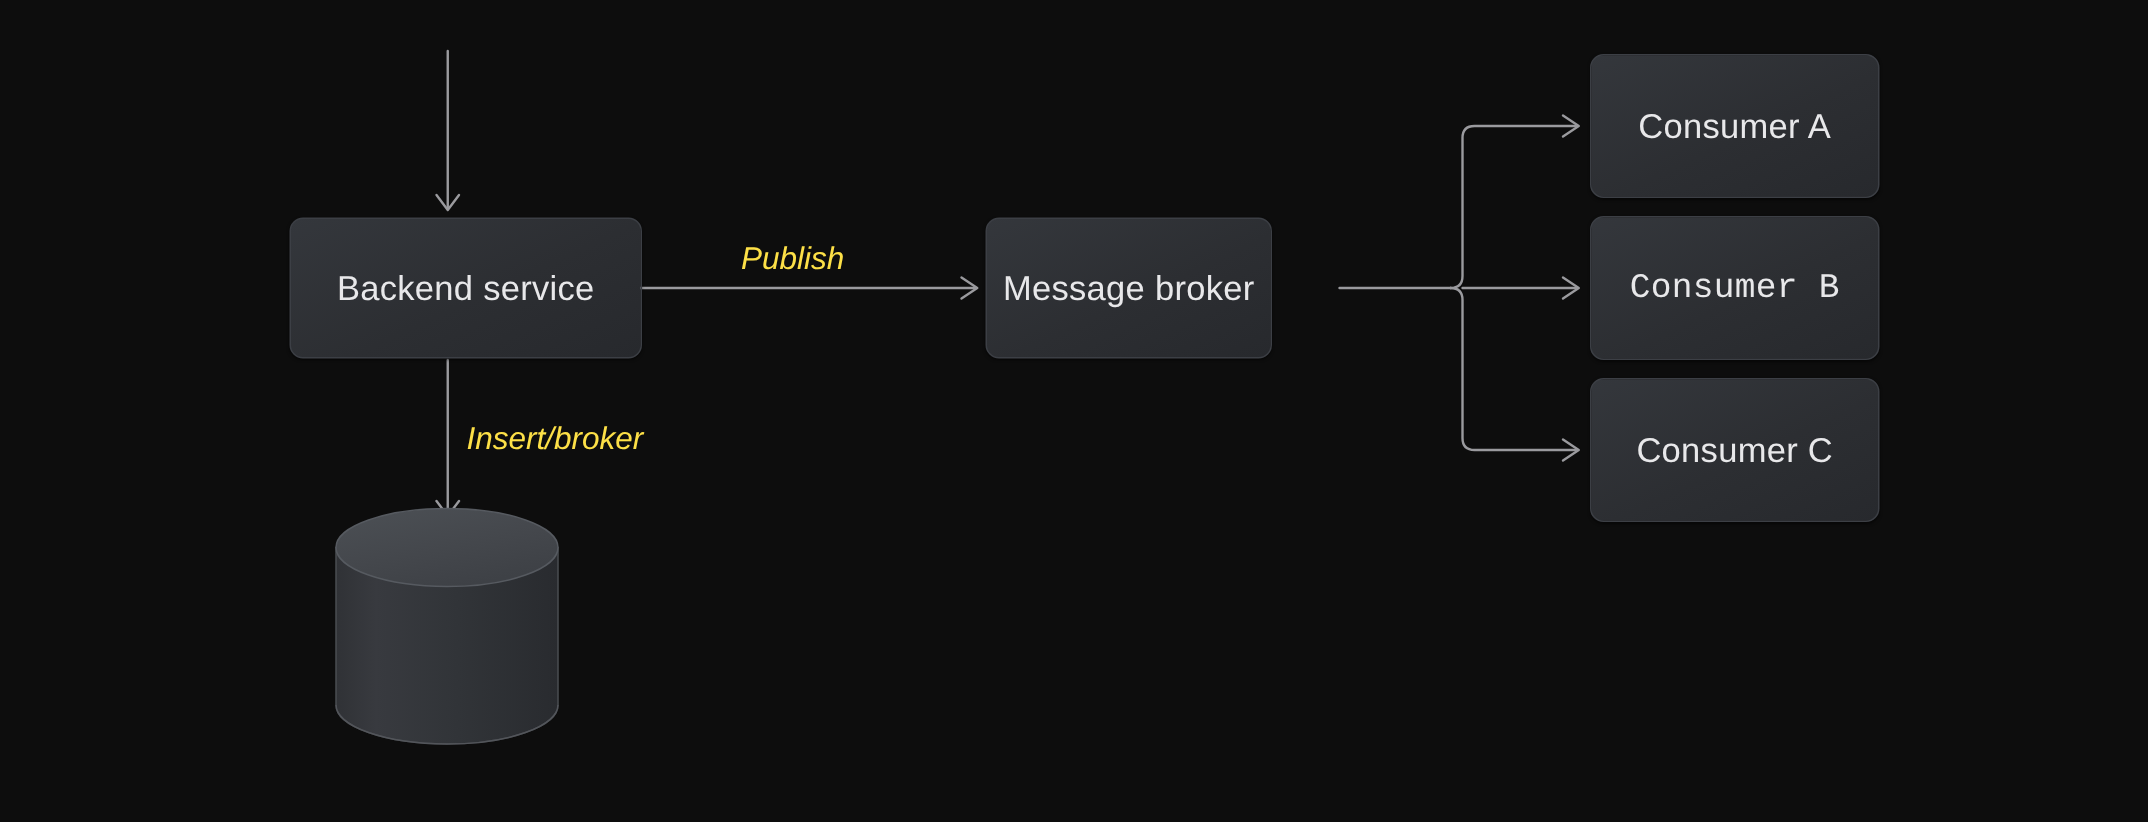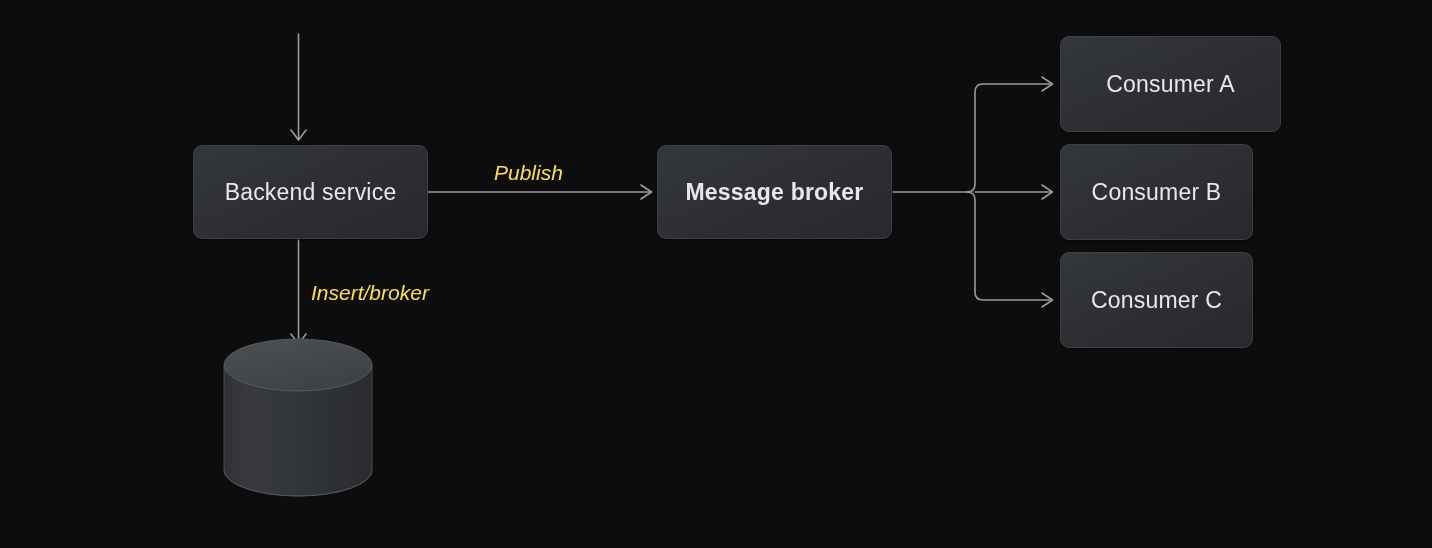--- a/index.html
+++ b/index.html
@@ -131,29 +131,29 @@
       <ellipse cx="298" cy="365" rx="74" ry="26" fill="url(#cylTop)" stroke="#565a60" stroke-width="1"></ellipse>
 
       <path d="M 224 470 A 74 26 0 0 0 372 470" fill="none" stroke="#55585e" stroke-width="1" opacity="0.75"></path>
     </g>
   </svg>
 
   <div class="node-box" style="left:181px; top:145px; width:235px; height:94px;margin-left:12px;">
     <span class="node-label">Backend service</span>
   </div>
 
-  <div class="node-box" style="left:657px; top:145px; width:235px; height:94px;font-weight:bold;">
+  <div class="node-box" style="left:657px; top:145px; width:191px; height:94px;">
     <span class="node-label">Message broker</span>
   </div>
 
-  <div class="node-box" style="left:1060px; top:36px; width:221px; height:96px;text-align:center;">
+  <div class="node-box" style="left:1060px; top:36px; width:193px; height:96px;text-align:center;">
     <span class="node-label">Consumer A</span>
   </div>
 
-  <div class="node-box" style="left:1060px; top:144px; width:193px; height:96px;">
+  <div class="node-box" style="left:1060px; top:144px; width:193px; height:96px;font-family:Liberation Mono, monospace;">
     <span class="node-label">Consumer B</span>
   </div>
 
   <div class="node-box" style="left:1060px; top:252px; width:193px; height:96px;">
     <span class="node-label">Consumer C</span>
   </div>
 
   <div class="edge-label" style="left:494px; top:162px;">Publish</div>
 
   <div class="edge-label" style="left:311px; top:282px;">Insert/broker</div>

